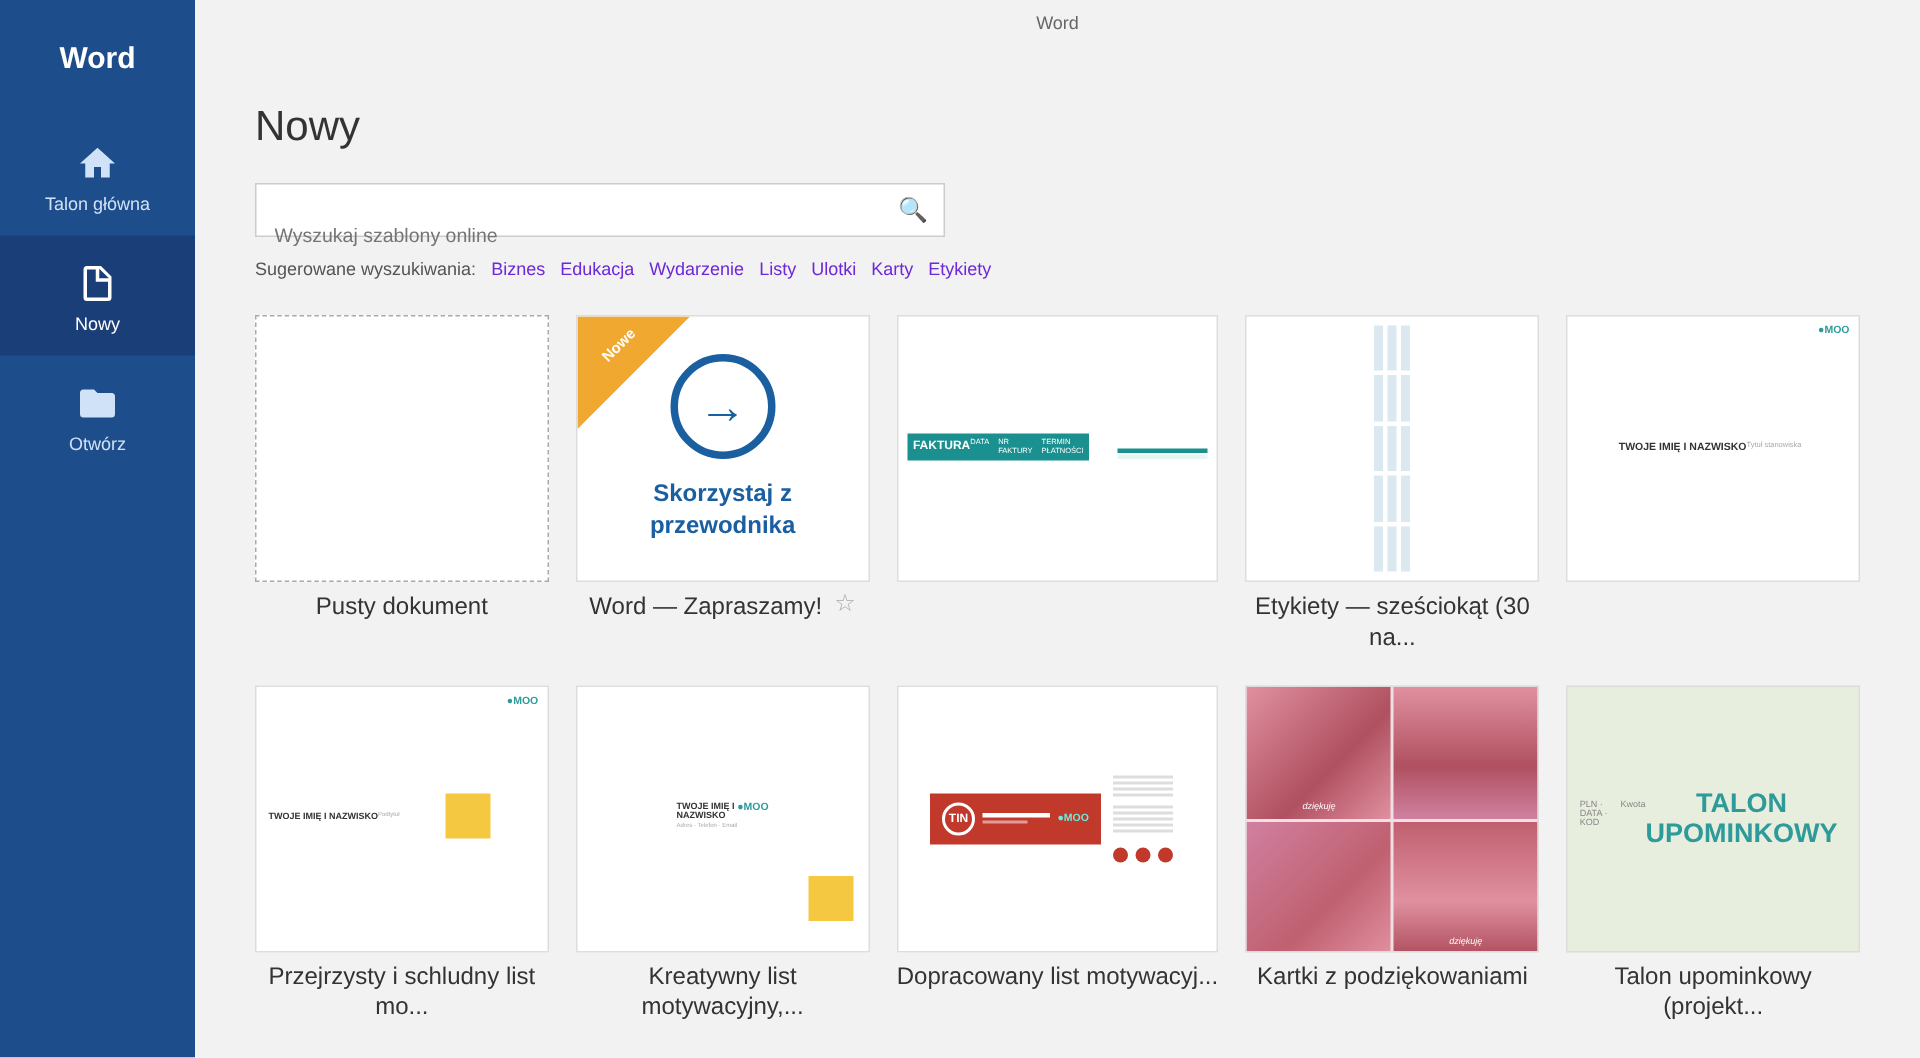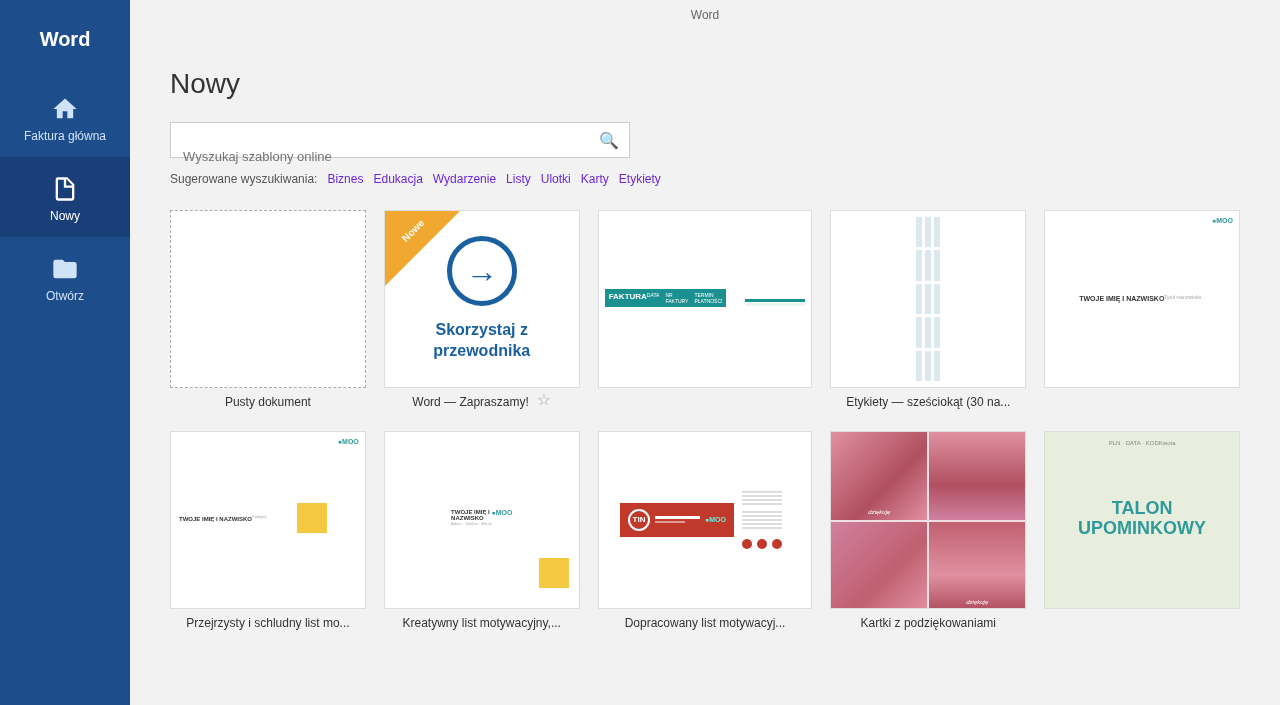--- a/index.html
+++ b/index.html
@@ -131,21 +131,21 @@
       background: #fff;
       border: 1px solid #ddd;
       overflow: hidden;
       position: relative;
       display: flex;
       align-items: center;
       justify-content: center;
     }
 
     .template-label {
-      font-size: 12px;
+      font-size: 16px;
       color: #333;
       margin-top: 7px;
       text-align: center;
       line-height: 1.3;
     }
 
     
     .blank-doc {
       border: 1px dashed #aaa;
       background: #fff;
@@ -169,21 +169,21 @@
 </head>
 <body>
 
 <div id="sidebar">
   <div class="app-title">Word</div>
 
   <div class="sidebar-item">
     <svg viewBox="0 0 24 24">
         <path d="M10 20v-6h4v6h5v-8h3L12 3 2 12h3v8z"></path>
       </svg>
-    <span>Faktura główna</span>
+    <span>Talon główna</span>
   </div>
 
   <div class="sidebar-item active">
     <svg viewBox="0 0 24 24">
         <path d="M14 2H6a2 2 0 0 0-2 2v16a2 2 0 0 0 2 2h12a2 2 0 0 0 2-2V8l-6-6zm-1 1.5L18.5 9H13V3.5zM6 20V4h5v7h7v9H6z"></path>
       </svg>
     <span>Nowy</span>
   </div>
 
   <div class="sidebar-item">
@@ -518,29 +518,32 @@
         <div style="background:linear-gradient(180deg,#c06070 0%,#e090a0 60%,#b05060 100%);height:88px;position:relative;">
           <div style="position:absolute;bottom:5px;left:0;right:0;text-align:center;color:#fff;font-size:6px;font-style:italic;">dziękuję</div>
         </div>
       </div>
       <div class="template-item-label-row">
         <span class="template-label">Kartki z podziękowaniami</span>
       </div>
     </div>
 
     <div class="template-item">
-      <div class="template-thumb" style="background:#e8eedd;padding:8px;display:flex;flex-direction:column;">
+      <div class="template-thumb" style="background:#e8eedd;padding:8px;display:flex;flex-direction:row;">
         <div style="display:flex;justify-content:space-between;font-size:6px;color:#888;margin-bottom:6px;">
           <span>PLN · DATA · KOD</span>
           <span>Kwota</span>
         </div>
         <div style="font-size:18px;font-weight:bold;color:#2e9a9a;text-align:center;line-height:1.1;flex:1;display:flex;align-items:center;justify-content:center;">TALON<br>UPOMINKOWY</div>
         <div style="display:flex;gap:2px;margin-top:8px;">
           <div style="height:6px;flex:1;background:#c8d4b0;"></div>
           <div style="height:6px;flex:1;background:#c8d4b0;"></div>
           <div style="height:6px;flex:1;background:#c8d4b0;"></div>
           <div style="height:6px;flex:1;background:#c8d4b0;"></div>
         </div>
       </div>
+      <div class="template-item-label-row">
+        <span class="template-label">Talon upominkowy (projekt...</span>
+      </div>
     </div>
 
   </div>
 </div>
 
 </body></html>

